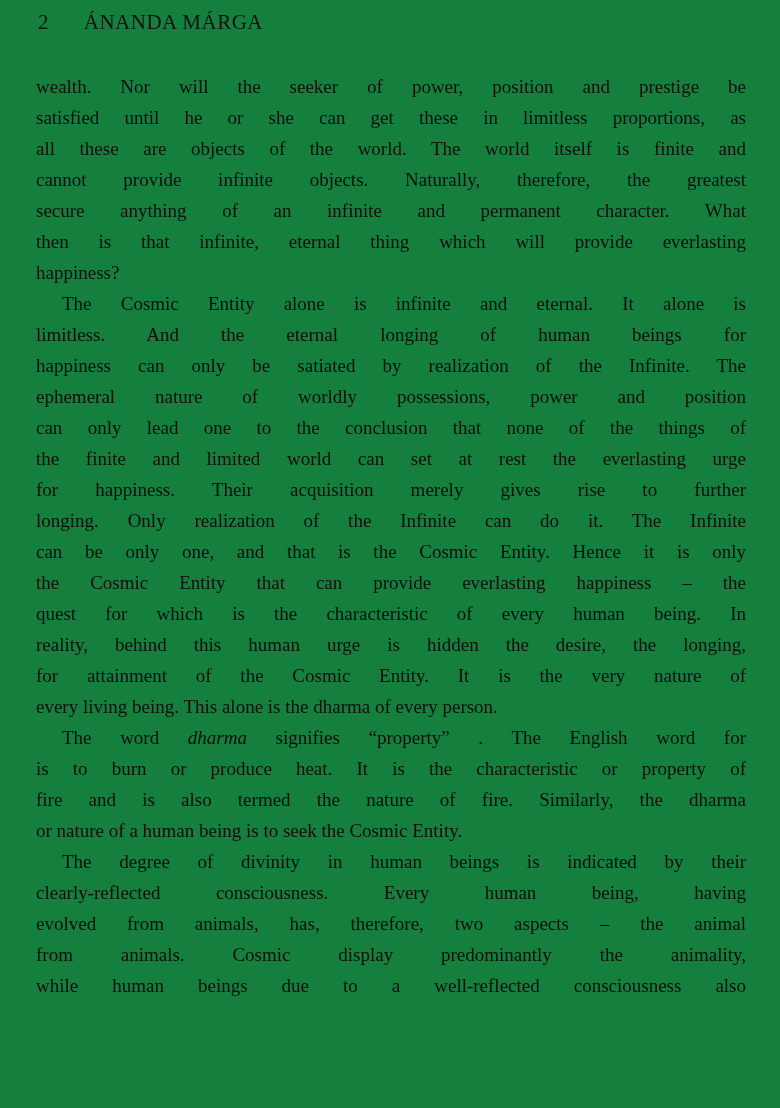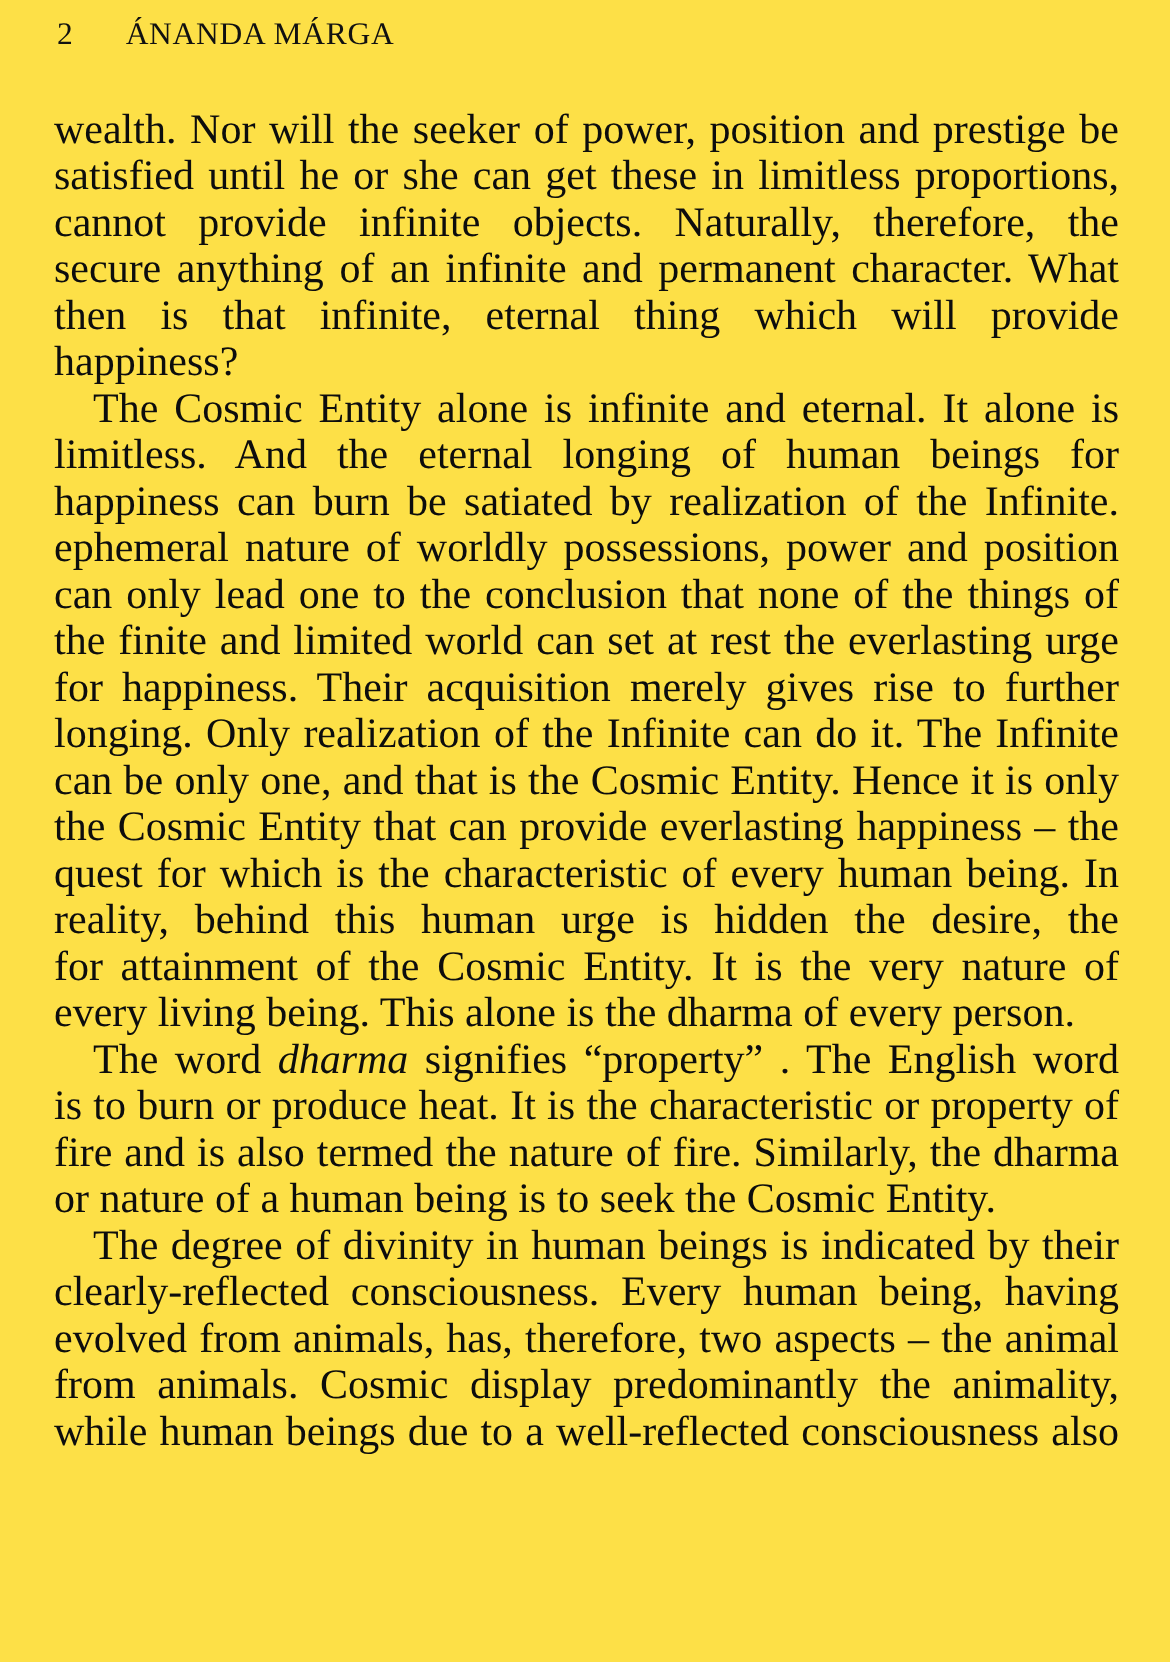--- a/index.html
+++ b/index.html
@@ -5,21 +5,21 @@
   html, body {
     margin: 0;
     padding: 0;
     background: #e8e8e6;
     font-family: "Liberation Serif", "DejaVu Serif", serif;
   }
   .page {
     position: relative;
     width: 780px;
     height: 1108px;
-    background: #fde047;
+    background: #15803d;
     color: #111;
     overflow: hidden;
     box-sizing: border-box;
   }
   .running-header {
     position: absolute;
     top: 10px;
     left: 38px;
     right: 34px;
     font-size: 21px;
@@ -32,21 +32,21 @@
   }
   .running-title {
     display: inline-block;
     margin-left: 26px;
   }
   .page-body {
     position: absolute;
     top: 71px;
     left: 36px;
     width: 710px;
-    font-size: 28px;
+    font-size: 19px;
     line-height: 31px;
     color: #0d0d0d;
   }
   .paragraph { margin: 0; }
   .line {
     text-align: justify;
     text-align-last: justify;
     white-space: normal;
     height: 31px;
     overflow: hidden;
@@ -62,29 +62,30 @@
 
 <div class="page">
   <header class="running-header">
     <span class="page-number">2</span>
     <span class="running-title">ÁNANDA MÁRGA</span>
   </header>
   <main class="page-body" id="page-body">
       <div class="paragraph">
         <div class="line">wealth. Nor will the seeker of power, position and prestige be</div>
         <div class="line">satisfied until he or she can get these in limitless proportions, as</div>
+        <div class="line">all these are objects of the world. The world itself is finite and</div>
         <div class="line">cannot provide infinite objects. Naturally, therefore, the greatest</div>
         <div class="line">secure anything of an infinite and permanent character. What</div>
         <div class="line">then is that infinite, eternal thing which will provide everlasting</div>
         <div class="line last-line">happiness?</div>
       </div>
       <div class="paragraph">
         <div class="line first-indent">The Cosmic Entity alone is infinite and eternal. It alone is</div>
         <div class="line">limitless. And the eternal longing of human beings for</div>
-        <div class="line">happiness can burn be satiated by realization of the Infinite. The</div>
+        <div class="line">happiness can only be satiated by realization of the Infinite. The</div>
         <div class="line">ephemeral nature of worldly possessions, power and position</div>
         <div class="line">can only lead one to the conclusion that none of the things of</div>
         <div class="line">the finite and limited world can set at rest the everlasting urge</div>
         <div class="line">for happiness. Their acquisition merely gives rise to further</div>
         <div class="line">longing. Only realization of the Infinite can do it. The Infinite</div>
         <div class="line">can be only one, and that is the Cosmic Entity. Hence it is only</div>
         <div class="line">the Cosmic Entity that can provide everlasting happiness – the</div>
         <div class="line">quest for which is the characteristic of every human being. In</div>
         <div class="line">reality, behind this human urge is hidden the desire, the longing,</div>
         <div class="line">for attainment of the Cosmic Entity. It is the very nature of</div>

